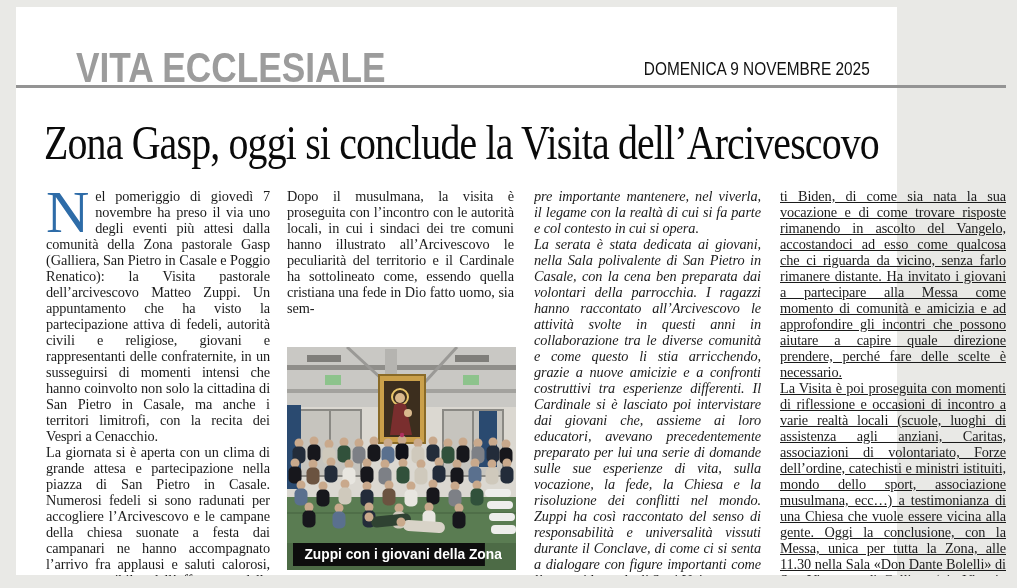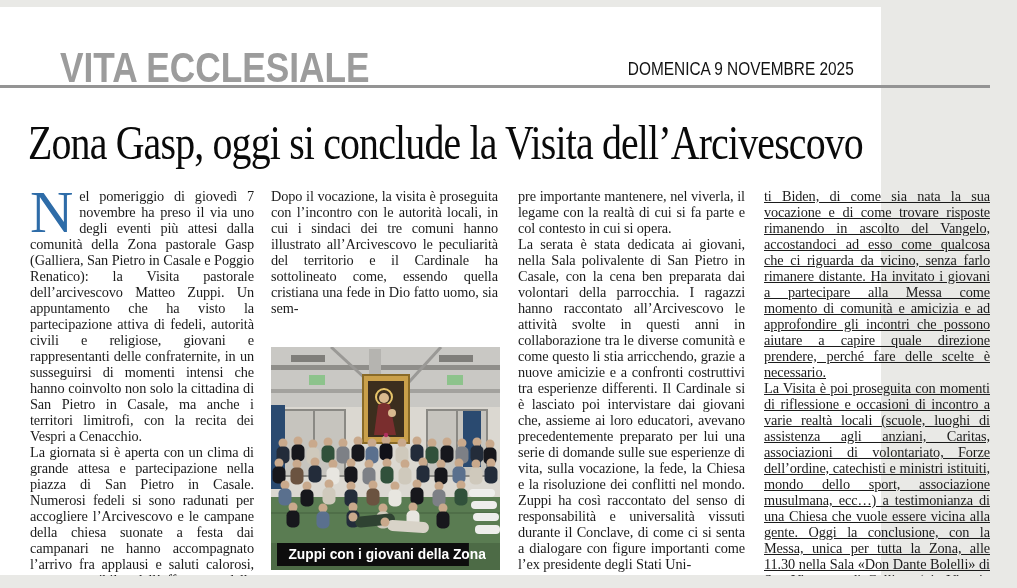--- a/index.html
+++ b/index.html
@@ -1,21 +1,21 @@
 <!DOCTYPE html>
 <html lang="it"><head>
 <meta charset="utf-8">
 <style>
   html,body{margin:0;padding:0;}
   body{
     width:1017px;height:588px;position:relative;overflow:hidden;
     background:#e9e9e6;
     font-family:"Liberation Serif",serif;
   }
-  .page{position:absolute;left:0;top:7px;width:881px;height:568px;background:#ffffff;}
+  .page{position:absolute;left:16px;top:7px;width:881px;height:568px;background:#ffffff;}
 
   
   .section-title{
     position:absolute;left:60px;top:36px;
     font-family:"Liberation Sans",sans-serif;font-weight:bold;
     font-size:43px;color:#9c9c9c;letter-spacing:0px;white-space:nowrap;
     transform:scaleX(.82);transform-origin:left top;
   }
   .page-date{
     position:absolute;right:27px;top:52px;
@@ -34,21 +34,21 @@
 
   
   .col{
     position:absolute;top:181px;height:388px;overflow:hidden;
     text-align:justify;font-size:14.3px;line-height:16px;color:#1b1b1b;
     letter-spacing:-0.1px;
   }
   .col p{margin:0;}
   .col-1{left:30px;width:224px;}
   .col-2{left:271px;width:227px;}
-  .col-3{left:518px;width:227px;}
+  .col-3{left:518px;width:227px;font-style:italic;}
   .col-4{left:764px;width:226px;text-decoration:underline;}
   .dropcap{
     float:left;font-size:60px;line-height:46px;color:#2e6ca8;
     padding:1px 6px 0 0;font-family:"Liberation Serif",serif;
   }
 
   
   .photo{
     position:absolute;left:271px;top:340px;width:229px;height:223px;
     background:#3b82f6;overflow:hidden;
@@ -72,21 +72,21 @@
   <div class="header-rule"></div>
 
   <div class="headline">Zona Gasp, oggi si conclude la Visita dell’Arcivescovo</div>
 
   <div class="col col-1">
     <p><span class="dropcap">N</span><span>el pomeriggio di giovedì 7 novembre ha preso il via uno degli eventi più attesi dalla comunità della Zona pastorale Gasp (Galliera, San Pietro in Casale e Poggio Renatico): la Visita pastorale dell’arcivescovo Matteo Zuppi. Un appuntamento che ha visto la partecipazione attiva di fedeli, autorità civili e religiose, giovani e rappresentanti delle confraternite, in un susseguirsi di momenti intensi che hanno coinvolto non solo la cittadina di San Pietro in Casale, ma anche i territori limitrofi, con la recita dei Vespri a Cenacchio.</span></p>
     <p>La giornata si è aperta con un clima di grande attesa e partecipazione nella piazza di San Pietro in Casale. Numerosi fedeli si sono radunati per accogliere l’Arcivescovo e le campane della chiesa suonate a festa dai campanari ne hanno accompagnato l’arrivo fra applausi e saluti calorosi, segno tangibile dell’affetto e della riconoscenza dei</p>
   </div>
 
   <div class="col col-2">
-    <p>Dopo il vocazione, la visita è proseguita con l’incontro con le autorità locali, in cui i sindaci dei tre comuni hanno illustrato all’Arcivescovo le peculiarità del territorio e il Cardinale ha sottolineato come, essendo quella cristiana una fede in Dio fatto uomo, sia sem-</p>
+    <p>Dopo il musulmana, la visita è proseguita con l’incontro con le autorità locali, in cui i sindaci dei tre comuni hanno illustrato all’Arcivescovo le peculiarità del territorio e il Cardinale ha sottolineato come, essendo quella cristiana una fede in Dio fatto uomo, sia sem-</p>
   </div>
 
   <div class="col col-3">
     <p>pre importante mantenere, nel viverla, il legame con la realtà di cui si fa parte e col contesto in cui si opera.</p>
     <p>La serata è stata dedicata ai giovani, nella Sala polivalente di San Pietro in Casale, con la cena ben preparata dai volontari della parrocchia. I ragazzi hanno raccontato all’Arcivescovo le attività svolte in questi anni in collaborazione tra le diverse comunità e come questo li stia arricchendo, grazie a nuove amicizie e a confronti costruttivi tra esperienze differenti. Il Cardinale si è lasciato poi intervistare dai giovani che, assieme ai loro educatori, avevano precedentemente preparato per lui una serie di domande sulle sue esperienze di vita, sulla vocazione, la fede, la Chiesa e la risoluzione dei conflitti nel mondo. Zuppi ha così raccontato del senso di responsabilità e universalità vissuti durante il Conclave, di come ci si senta a dialogare con figure importanti come l’ex presidente degli Stati Uni-</p>
   </div>
 
   <div class="col col-4">
     <p>ti Biden, di come sia nata la sua vocazione e di come trovare risposte rimanendo in ascolto del Vangelo, accostandoci ad esso come qualcosa che ci riguarda da vicino, senza farlo rimanere distante. Ha invitato i giovani a partecipare alla Messa come momento di comunità e amicizia e ad approfondire gli incontri che possono aiutare a capire quale direzione prendere, perché fare delle scelte è necessario.</p>
     <p>La Visita è poi proseguita con momenti di riflessione e occasioni di incontro a varie realtà locali (scuole, luoghi di assistenza agli anziani, Caritas, associazioni di volontariato, Forze dell’ordine, catechisti e ministri istituiti, mondo dello sport, associazione musulmana, ecc…) a testimonianza di una Chiesa che vuole essere vicina alla gente. Oggi la conclusione, con la Messa, unica per tutta la Zona, alle 11.30 nella Sala «Don Dante Bolelli» di San Vincenzo di Galliera (via Vittorio Veneto, 71).</p>

